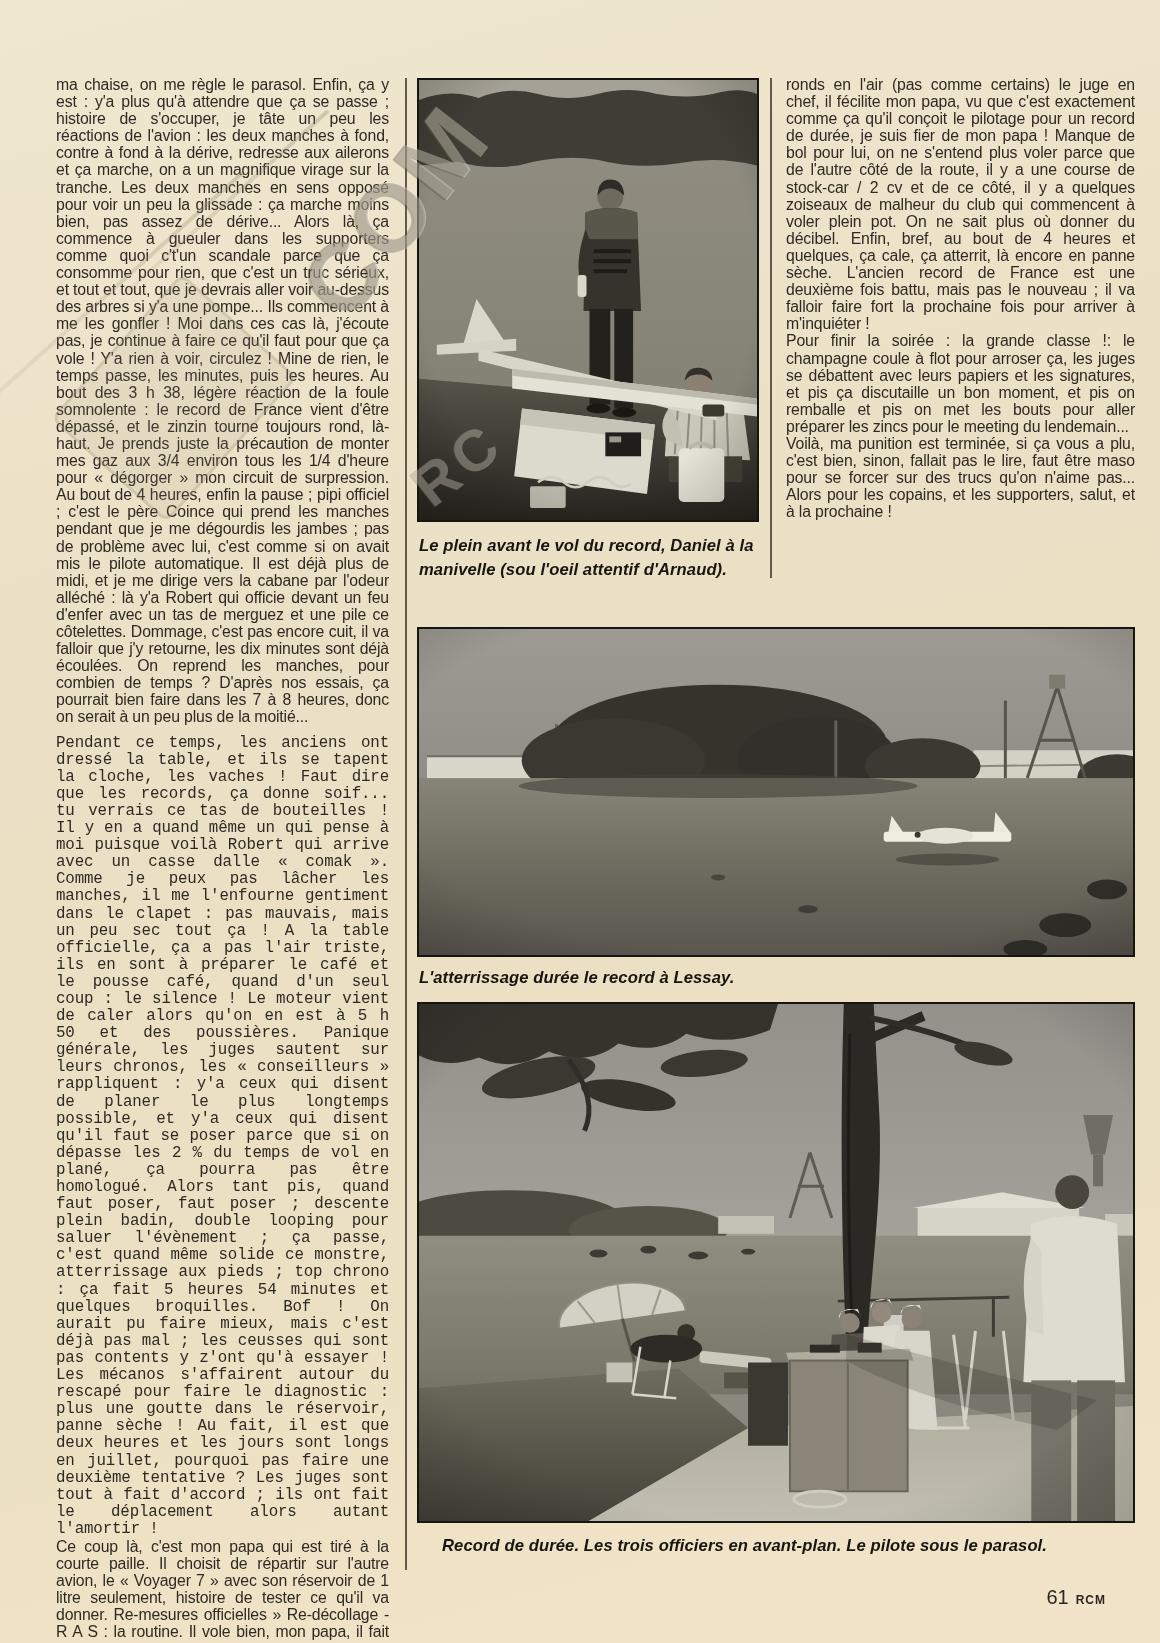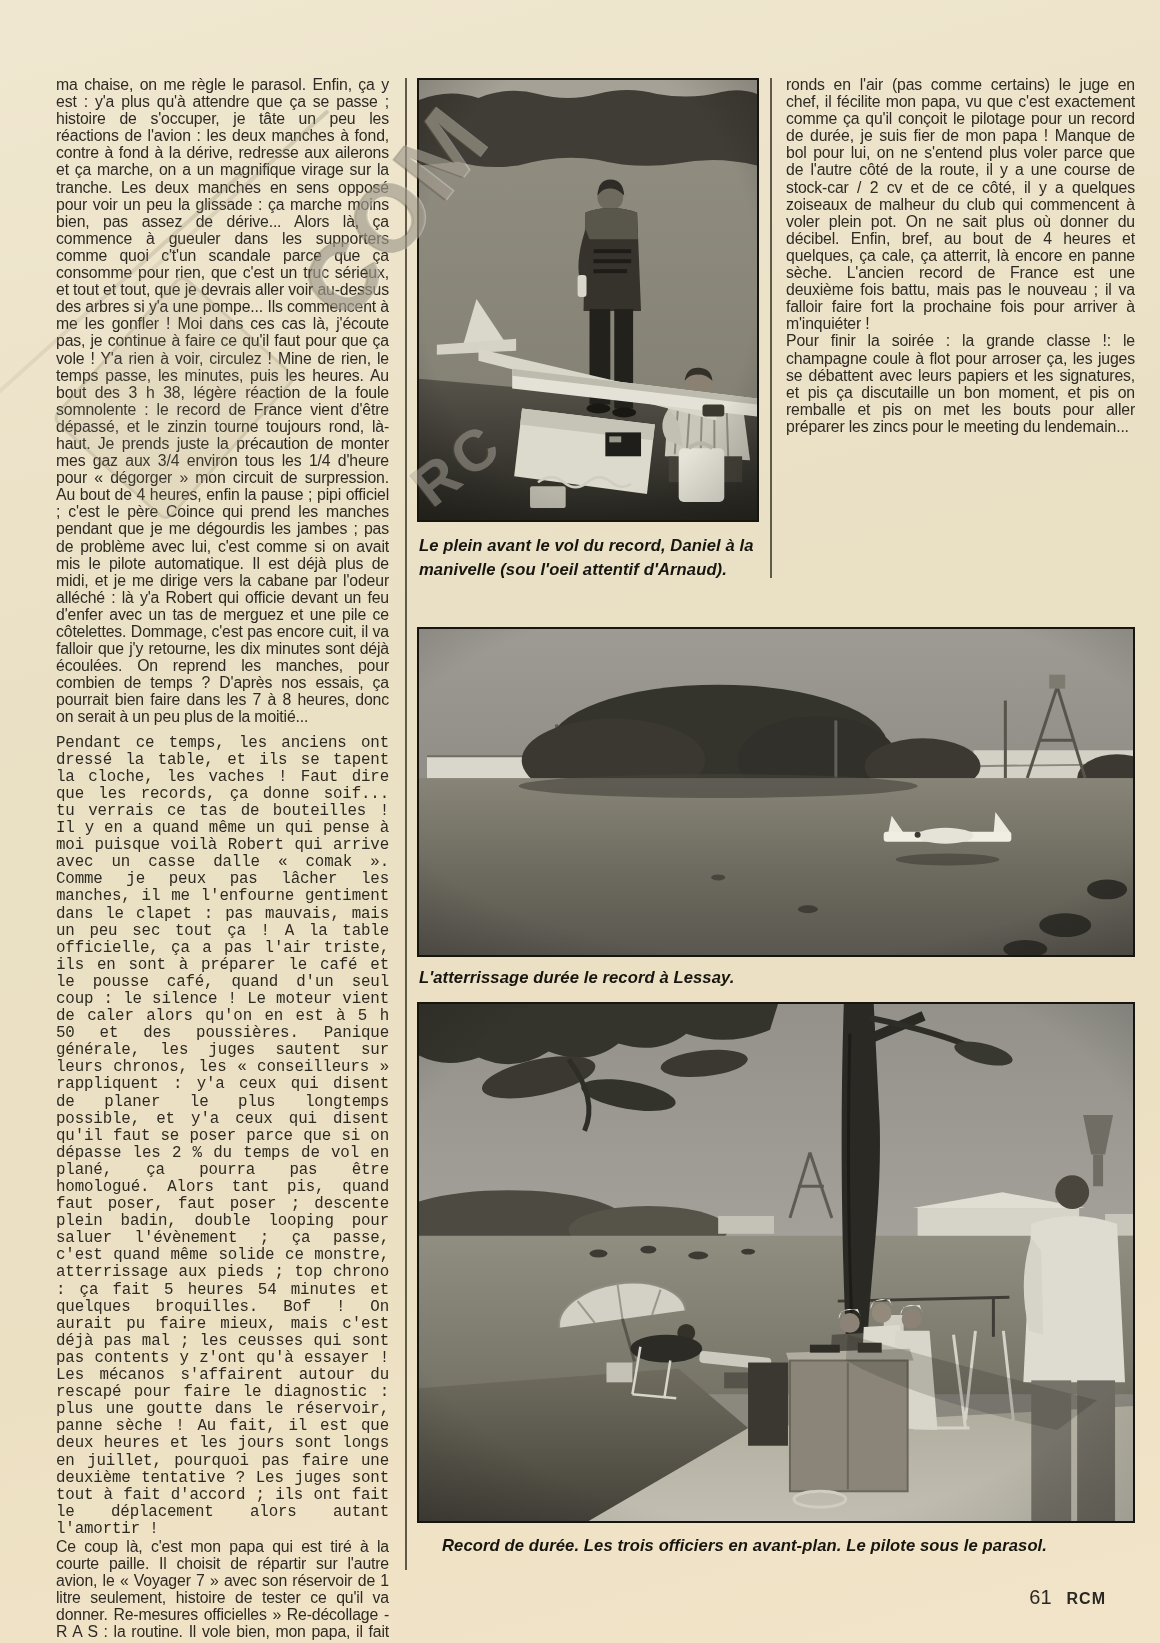--- a/index.html
+++ b/index.html
@@ -21,22 +21,22 @@
   .photo svg{display:block;width:100%;height:100%;}
   #photo1{left:417px;top:78px;width:342px;height:444px;}
   #photo2{left:417px;top:627px;width:718px;height:330px;}
   #photo3{left:417px;top:1002px;width:718px;height:521px;}
   .caption{position:absolute;z-index:2;font-weight:700;font-style:italic;
     font-size:16.6px;line-height:24px;color:#17150f;letter-spacing:0.1px;}
   #caption1{left:419px;top:534px;width:336px;}
   #caption2{left:419px;top:966px;width:714px;}
   #caption3{left:419px;top:1534px;width:716px;margin-left:23px;}
   .pagenum{position:absolute;right:54px;top:1586px;z-index:2;color:#2b2722;
-    font-size:20px;display:flex;align-items:baseline;gap:15px;}
-  .pagenum .brand{font-size:16px;font-weight:700;letter-spacing:1px;}
+    font-size:20px;display:flex;align-items:baseline;gap:7px;}
+  .pagenum .brand{font-size:12px;font-weight:700;letter-spacing:1px;}
   
   .wm{position:absolute;z-index:5;pointer-events:none;}
   .wm-com{left:322px;top:250px;transform:rotate(-52deg);transform-origin:left center;
     font-size:96px;font-weight:700;color:rgba(118,108,88,0.30);
     text-shadow:1px 1px 0 rgba(255,255,250,0.35), -1px -1px 0 rgba(70,62,48,0.25);
     letter-spacing:4px;}
   .wm-rc{left:408px;top:430px;transform:rotate(-38deg);font-size:58px;font-weight:700;
     color:rgba(112,102,84,0.26);letter-spacing:6px;
     text-shadow:1px 1px 0 rgba(255,255,250,0.3);}
   .wm-streak{background:linear-gradient(rgba(150,140,116,0.35),rgba(150,140,116,0.12));
@@ -53,20 +53,21 @@
 
   <div class="bodycol col-left">
     <p>ma chaise, on me règle le parasol. Enfin, ça y est : y'a plus qu'à attendre que ça se passe ; histoire de s'occuper, je tâte un peu les réactions de l'avion : les deux manches à fond, contre à fond à la dérive, redresse aux ailerons et ça marche, on a un magnifique virage sur la tranche. Les deux manches en sens opposé pour voir un peu la glissade : ça marche moins bien, pas assez de dérive... Alors là, ça commence à gueuler dans les supporters comme quoi c't'un scandale parce que ça consomme pour rien, que c'est un truc sérieux, et tout et tout, que je devrais aller voir au-dessus des arbres si y'a une pompe... Ils commencent à me les gonfler ! Moi dans ces cas là, j'écoute pas, je continue à faire ce qu'il faut pour que ça vole ! Y'a rien à voir, circulez ! Mine de rien, le temps passe, les minutes, puis les heures. Au bout des 3 h 38, légère réaction de la foule somnolente : le record de France vient d'être dépassé, et le zinzin tourne toujours rond, là-haut. Je prends juste la précaution de monter mes gaz aux 3/4 environ tous les 1/4 d'heure pour « dégorger » mon circuit de surpression. Au bout de 4 heures, enfin la pause ; pipi officiel ; c'est le père Coince qui prend les manches pendant que je me dégourdis les jambes ; pas de problème avec lui, c'est comme si on avait mis le pilote automatique. Il est déjà plus de midi, et je me dirige vers la cabane par l'odeur alléché : là y'a Robert qui officie devant un feu d'enfer avec un tas de merguez et une pile ce côtelettes. Dommage, c'est pas encore cuit, il va falloir que j'y retourne, les dix minutes sont déjà écoulées. On reprend les manches, pour combien de temps ? D'après nos essais, ça pourrait bien faire dans les 7 à 8 heures, donc on serait à un peu plus de la moitié...</p>
     <p class="gap">Pendant ce temps, les anciens ont dressé la table, et ils se tapent la cloche, les vaches ! Faut dire que les records, ça donne soif... tu verrais ce tas de bouteilles ! Il y en a quand même un qui pense à moi puisque voilà Robert qui arrive avec un casse dalle « comak ». Comme je peux pas lâcher les manches, il me l'enfourne gentiment dans le clapet : pas mauvais, mais un peu sec tout ça ! A la table officielle, ça a pas l'air triste, ils en sont à préparer le café et le pousse café, quand d'un seul coup : le silence ! Le moteur vient de caler alors qu'on en est à 5 h 50 et des poussières. Panique générale, les juges sautent sur leurs chronos, les « conseilleurs » rappliquent : y'a ceux qui disent de planer le plus longtemps possible, et y'a ceux qui disent qu'il faut se poser parce que si on dépasse les 2 % du temps de vol en plané, ça pourra pas être homologué. Alors tant pis, quand faut poser, faut poser ; descente plein badin, double looping pour saluer l'évènement ; ça passe, c'est quand même solide ce monstre, atterrissage aux pieds ; top chrono : ça fait 5 heures 54 minutes et quelques broquilles. Bof ! On aurait pu faire mieux, mais c'est déjà pas mal ; les ceusses qui sont pas contents y z'ont qu'à essayer ! Les mécanos s'affairent autour du rescapé pour faire le diagnostic : plus une goutte dans le réservoir, panne sèche ! Au fait, il est que deux heures et les jours sont longs en juillet, pourquoi pas faire une deuxième tentative ? Les juges sont tout à fait d'accord ; ils ont fait le déplacement alors autant l'amortir !</p>
     <p>Ce coup là, c'est mon papa qui est tiré à la courte paille. Il choisit de répartir sur l'autre avion, le « Voyager 7 » avec son réservoir de 1 litre seulement, histoire de tester ce qu'il va donner. Re-mesures officielles » Re-décollage - R A S : la routine. Il vole bien, mon papa, il fait des beaux</p>
   </div>
 
   <div class="bodycol col-right">
     <p>ronds en l'air (pas comme certains) le juge en chef, il fécilite mon papa, vu que c'est exactement comme ça qu'il conçoit le pilotage pour un record de durée, je suis fier de mon papa ! Manque de bol pour lui, on ne s'entend plus voler parce que de l'autre côté de la route, il y a une course de stock-car / 2 cv et de ce côté, il y a quelques zoiseaux de malheur du club qui commencent à voler plein pot. On ne sait plus où donner du décibel. Enfin, bref, au bout de 4 heures et quelques, ça cale, ça atterrit, là encore en panne sèche. L'ancien record de France est une deuxième fois battu, mais pas le nouveau ; il va falloir faire fort la prochaine fois pour arriver à m'inquiéter !</p>
     <p>Pour finir la soirée : la grande classe !: le champagne coule à flot pour arroser ça, les juges se débattent avec leurs papiers et les signatures, et pis ça discutaille un bon moment, et pis on remballe et pis on met les bouts pour aller préparer les zincs pour le meeting du lendemain...</p>
+    <p>Voilà, ma punition est terminée, si ça vous a plu, c'est bien, sinon, fallait pas le lire, faut être maso pour se forcer sur des trucs qu'on n'aime pas... Alors pour les copains, et les supporters, salut, et à la prochaine !</p>
   </div>
 
   <div class="vrule rule-a"></div>
   <div class="vrule rule-b"></div>
 
   <div class="photo" id="photo1">
     <svg viewBox="0 0 341 442" preserveAspectRatio="none">
       <defs>
         <linearGradient id="p1field" x1="0" y1="0" x2="0" y2="1">
           <stop offset="0" stop-color="#938f83"></stop>

